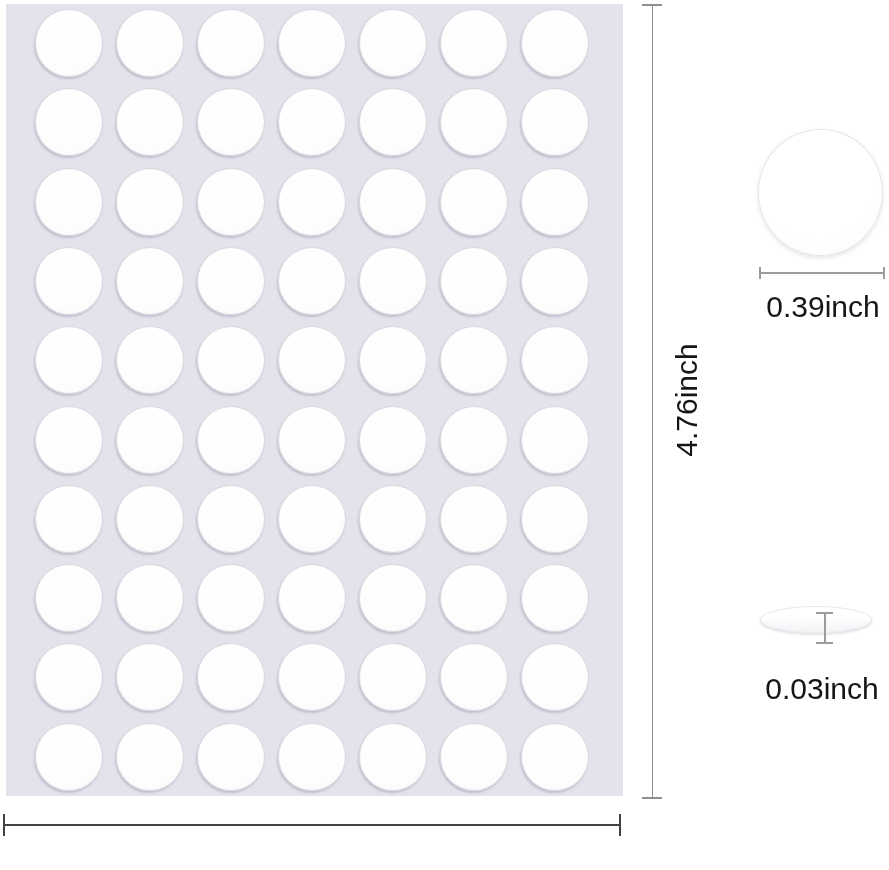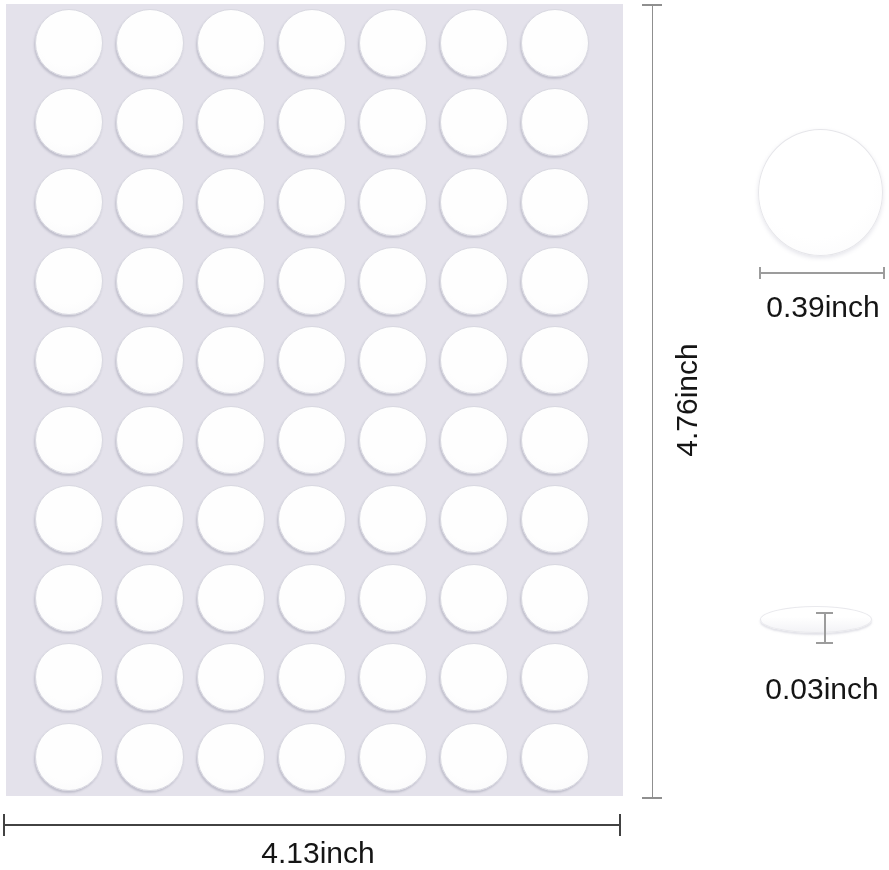--- a/index.html
+++ b/index.html
@@ -173,21 +173,20 @@
     </div>
 
   <div class="dimline vline"></div>
   <div class="dimline vtick-top"></div>
   <div class="dimline vtick-bottom"></div>
   <div class="dim-label height-label">4.76inch</div>
 
   <div class="dimline hline"></div>
   <div class="dimline htick-left"></div>
   <div class="dimline htick-right"></div>
-  <div class="dim-label width-label">4.13inch</div>
 
   <div class="detail-circle"></div>
   <div class="dimline dline"></div>
   <div class="dimline dtick-left"></div>
   <div class="dimline dtick-right"></div>
   <div class="dim-label diameter-label">0.39inch</div>
 
   <div class="side-disc"></div>
   <div class="dimline tline"></div>
   <div class="dimline ttick-top"></div>

